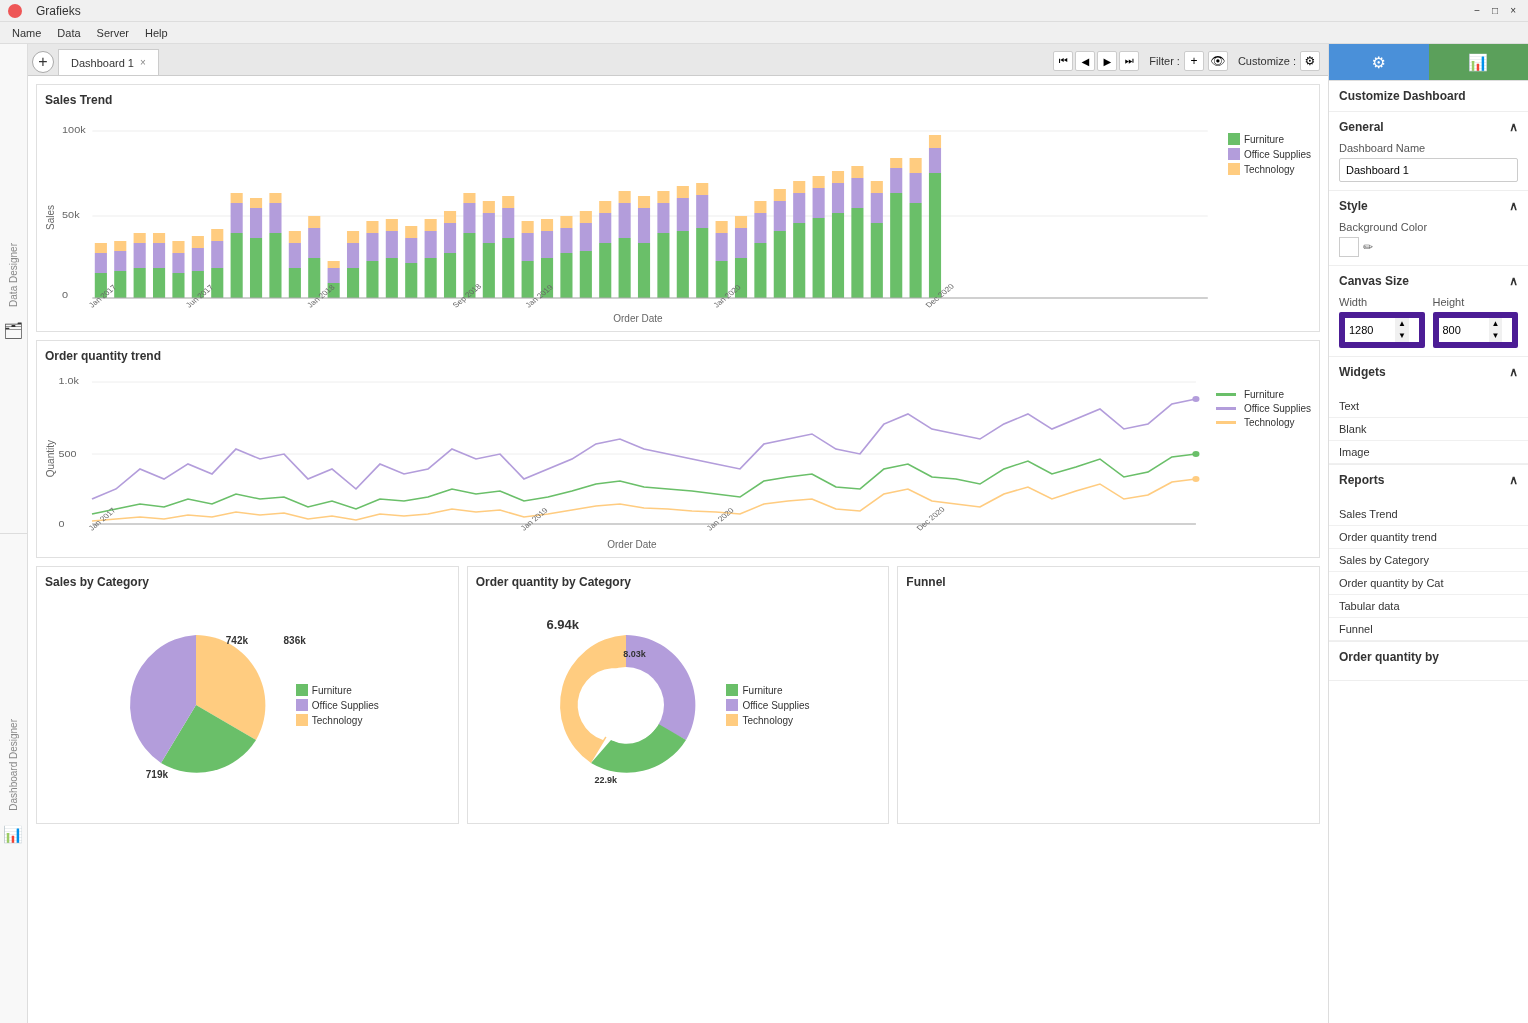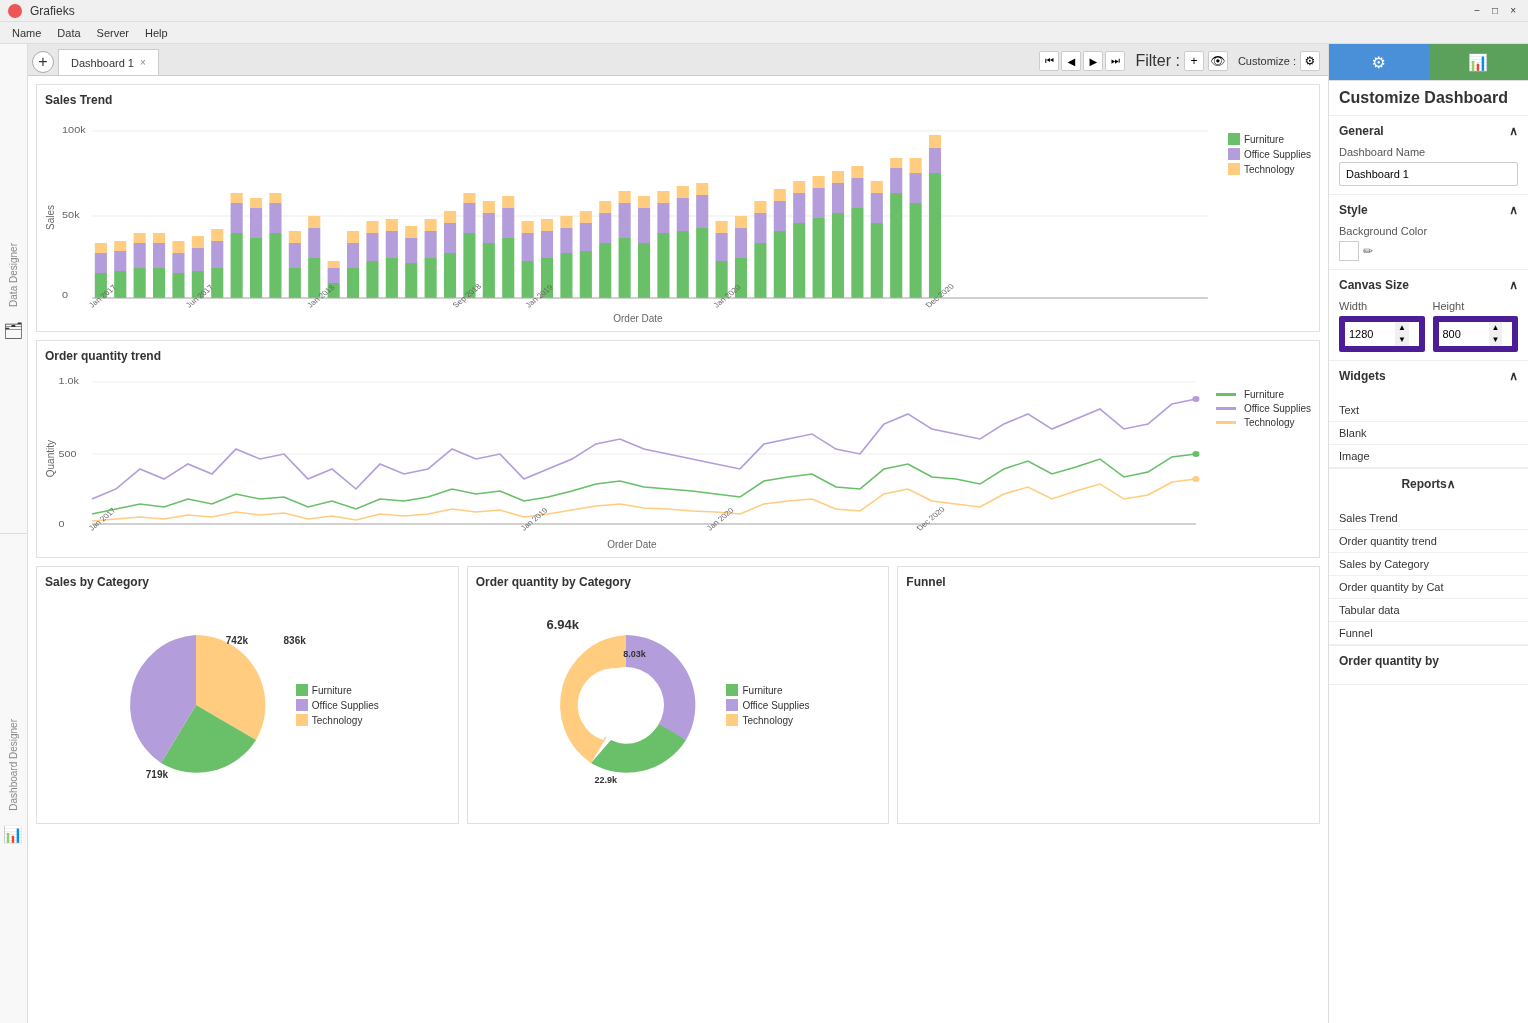--- a/index.html
+++ b/index.html
@@ -8,21 +8,21 @@
     
     .title-bar {
       height: 22px;
       background: #f0f0f0;
       display: flex;
       align-items: center;
       justify-content: space-between;
       padding: 0 8px;
       border-bottom: 1px solid #ddd;
     }
-    .title-bar-left { display: flex; align-items: center; gap: 8px; }
+    .title-bar-left { display: flex; align-items: center; gap: 14px; }
     .title-bar-logo { width: 14px; height: 14px; background: #e55; border-radius: 50%; }
     .title-bar-controls { display: flex; gap: 4px; }
     .title-bar-btn { font-size: 10px; cursor: pointer; padding: 0 4px; }
 
     
     .menu-bar {
       height: 22px;
       background: #f0f0f0;
       display: flex;
       align-items: center;
@@ -184,21 +184,21 @@
         <span>Dashboard 1</span>
         <span style="font-size:10px;color:#888;">×</span>
       </div>
       <div style="margin-left:auto;display:flex;align-items:center;gap:4px;padding:0 8px;padding-bottom:4px;">
         <div style="display:flex;gap:2px;">
           <button style="width:20px;height:20px;font-size:10px;cursor:pointer;border:1px solid #ccc;background:#fff;border-radius:2px;">⏮</button>
           <button style="width:20px;height:20px;font-size:10px;cursor:pointer;border:1px solid #ccc;background:#fff;border-radius:2px;">◀</button>
           <button style="width:20px;height:20px;font-size:10px;cursor:pointer;border:1px solid #ccc;background:#fff;border-radius:2px;">▶</button>
           <button style="width:20px;height:20px;font-size:10px;cursor:pointer;border:1px solid #ccc;background:#fff;border-radius:2px;">⏭</button>
         </div>
-        <span style="font-size:16px;margin-left:6px;">Filter :</span>
+        <span style="font-size:11px;margin-left:6px;">Filter :</span>
         <button style="width:20px;height:20px;font-size:12px;cursor:pointer;border:1px solid #ccc;background:#fff;border-radius:2px;">+</button>
         <button style="width:20px;height:20px;font-size:12px;cursor:pointer;border:1px solid #ccc;background:#fff;border-radius:2px;">👁</button>
         <span style="font-size:11px;margin-left:6px;">Customize :</span>
         <button style="width:20px;height:20px;font-size:12px;cursor:pointer;border:1px solid #ccc;background:#fff;border-radius:2px;">⚙</button>
       </div>
     </div>
 
     <div class="dashboard-content">
 
       <div class="chart-section">
@@ -550,21 +550,21 @@
 
     <div class="right-panel-tabs">
       <div class="right-panel-tab active">
         <span style="color:#fff;font-size:16px;">⚙</span>
       </div>
       <div class="right-panel-tab" style="background:#5ba05b;">
         <span style="color:#fff;font-size:16px;">📊</span>
       </div>
     </div>
 
-    <div style="padding:8px 10px;border-bottom:1px solid #eee;font-size:16px;font-weight:600;">Customize Dashboard</div>
+    <div style="padding:8px 10px;border-bottom:1px solid #eee;font-size:12px;font-weight:600;">Customize Dashboard</div>
 
     <div class="panel-section">
       <div class="panel-section-header">
         <span>General</span>
         <span>∧</span>
       </div>
       <div class="panel-label">Dashboard Name</div>
       <input type="text" class="panel-input" value="Dashboard 1" style="">
     </div>
 
@@ -613,21 +613,21 @@
       <div class="panel-section-header" style="padding:8px 10px;">
         <span>Widgets</span>
         <span>∧</span>
       </div>
       <div class="widget-item">Text</div>
       <div class="widget-item">Blank</div>
       <div class="widget-item">Image</div>
     </div>
 
     <div class="panel-section" style="padding:0;">
-      <div class="panel-section-header" style="padding:8px 10px;justify-content:center;">
+      <div class="panel-section-header" style="padding:8px 10px;">
         <span>Reports</span>
         <span>∧</span>
       </div>
       <div class="widget-item">Sales Trend</div>
       <div class="widget-item">Order quantity trend</div>
       <div class="widget-item">Sales by Category</div>
       <div class="widget-item">Order quantity by Cat</div>
       <div class="widget-item">Tabular data</div>
       <div class="widget-item">Funnel</div>
     </div>

